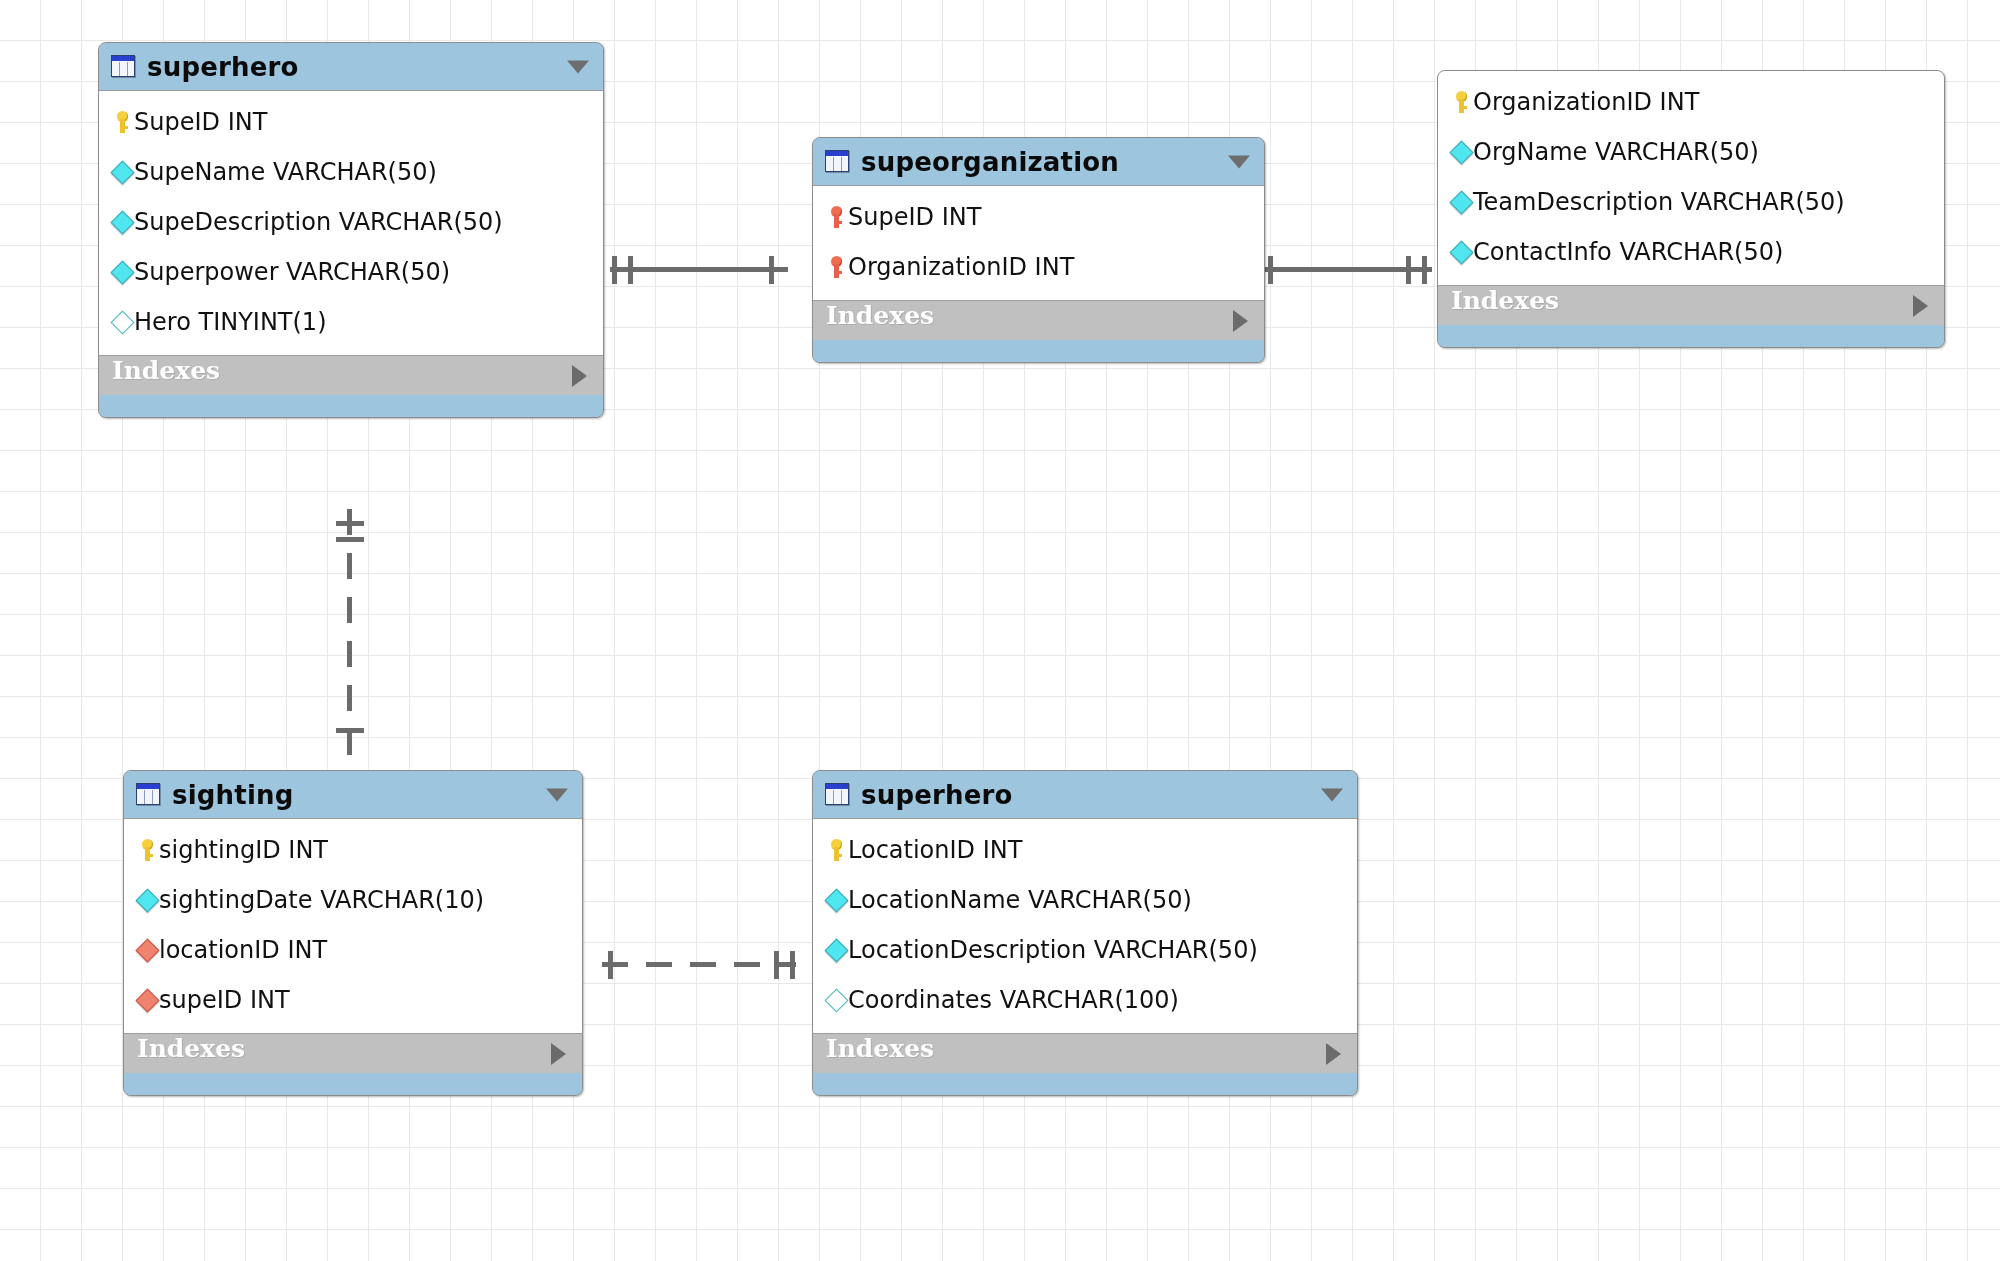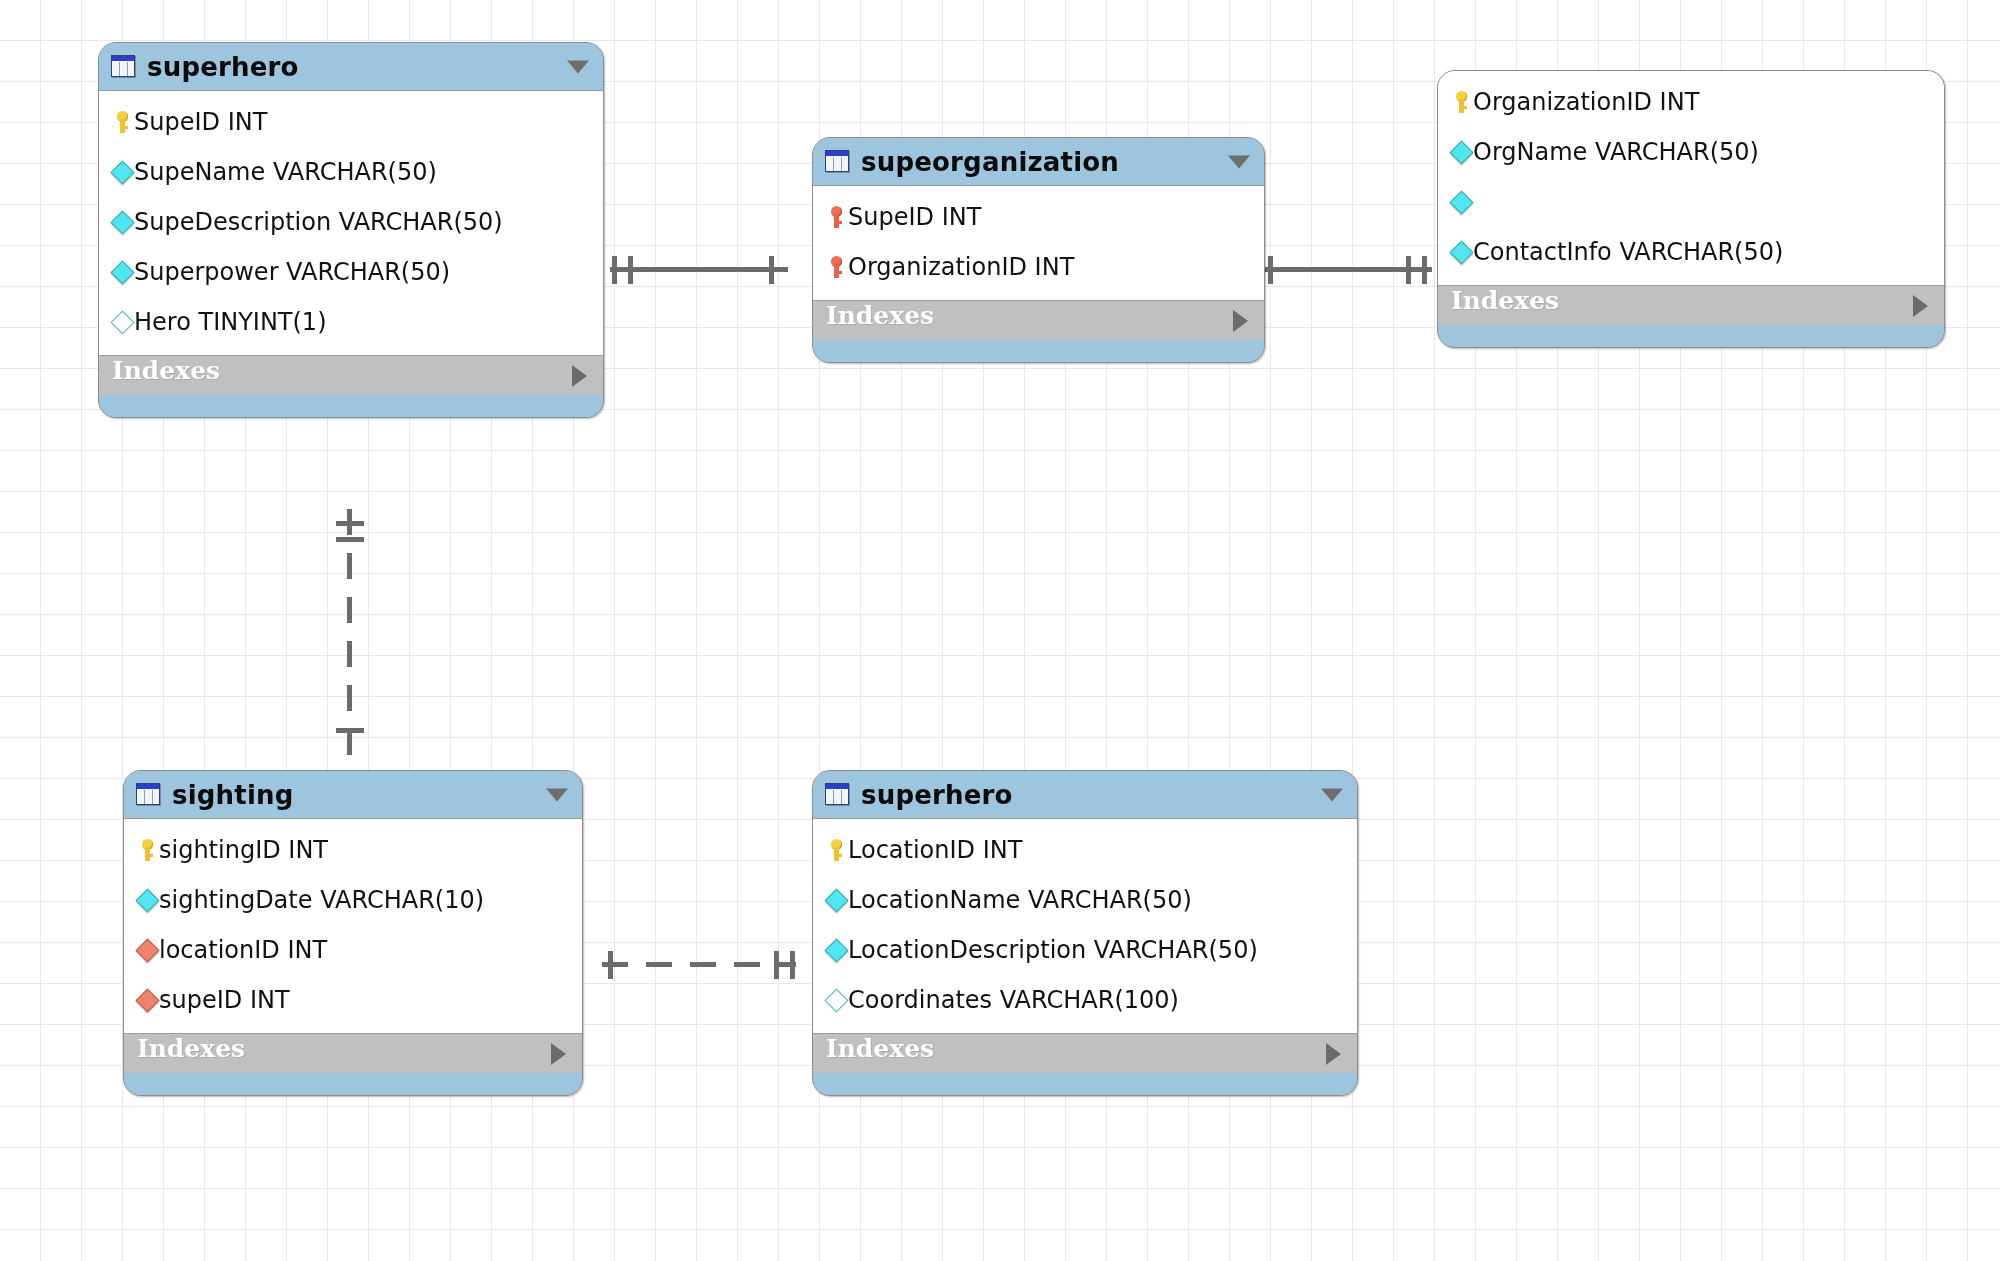--- a/index.html
+++ b/index.html
@@ -13,21 +13,21 @@
     background-position:-1px -1px;
     font-family:"DejaVu Sans", sans-serif;
   }
   #canvas{position:absolute;inset:0;}
 
   
   .tbl{
     position:absolute;
     background:#b4cfe3;
     border:1px solid #8c8c8c;
-    border-radius:18px;
+    border-radius:8px;
     box-shadow:1px 1px 2px rgba(0,0,0,.28);
     box-sizing:border-box;
     overflow:hidden;
     z-index:5;
   }
   .tbl-head{
     height:48px;
     background:#9ec5de;
     border-bottom:1px solid #9a9a9a;
     display:flex;align-items:center;
@@ -279,20 +279,21 @@
       <div class="fld">
         <span class="fico">
             <span class="dia filled"></span>
           </span>
         <span class="ftxt">OrgName VARCHAR(50)</span>
       </div>
       <div class="fld">
         <span class="fico">
             <span class="dia filled"></span>
           </span>
+        <span class="ftxt">TeamDescription VARCHAR(50)</span>
       </div>
       <div class="fld">
         <span class="fico">
             <span class="dia filled"></span>
           </span>
         <span class="ftxt">ContactInfo VARCHAR(50)</span>
       </div>
     </div>
     <div class="tbl-idx">
       <span class="idx-label">Indexes</span>

